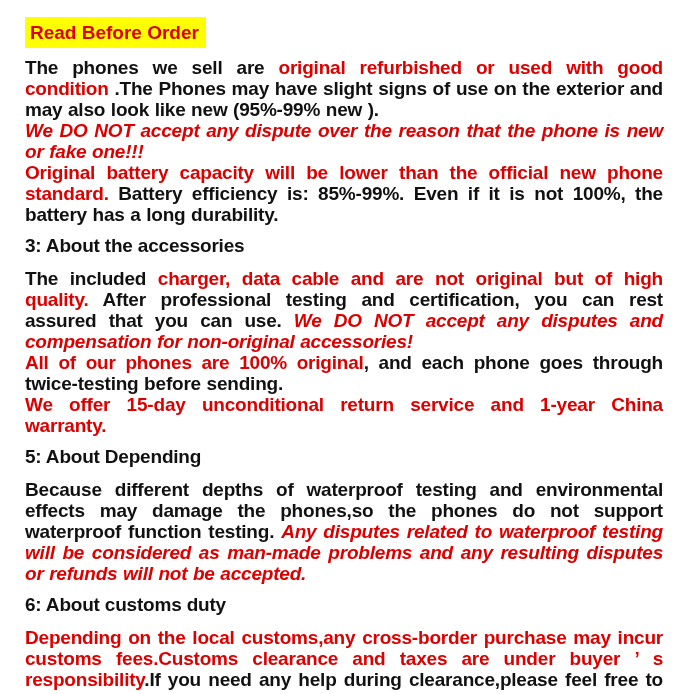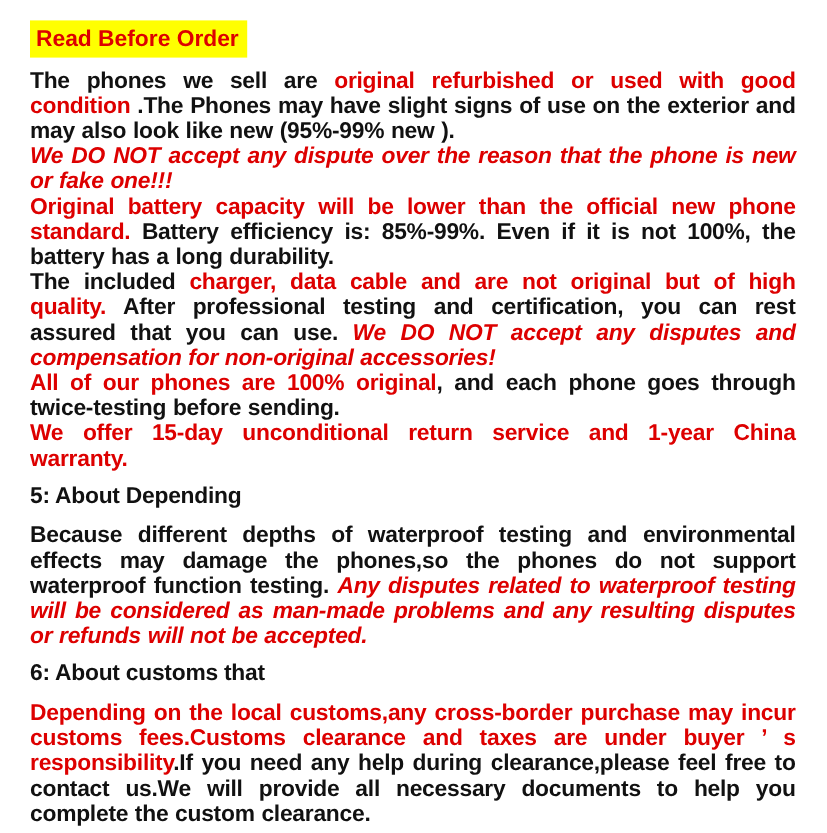--- a/index.html
+++ b/index.html
@@ -60,28 +60,29 @@
   <div class="doc-title">Read Before Order</div>
   <div>
       <section>
         <p class="paragraph"><span class="seg-black">The phones we sell are </span><span class="seg-red">original refurbished or used with good condition </span><span class="seg-black">.The Phones may have slight signs of use on the exterior and may also look like new (95%-99% new ).</span></p>
         <p class="paragraph"><span class="seg-red-italic">We DO NOT accept any dispute over the reason that the phone is new or fake one!!!</span></p>
       </section>
       <section>
         <p class="paragraph"><span class="seg-red">Original battery capacity will be lower than the official new phone standard.</span><span class="seg-black"> Battery efficiency is: 85%-99%. Even if it is not 100%, the battery has a long durability.</span></p>
       </section>
       <section>
+        <h2 class="section-heading">3: About the accessories</h2>
         <p class="paragraph"><span class="seg-black">The included </span><span class="seg-red">charger, data cable and are not original but of high quality.</span><span class="seg-black"> After professional testing and certification, you can rest assured that you can use. </span><span class="seg-red-italic">We DO NOT accept any disputes and compensation for non-original accessories!</span></p>
       </section>
       <section>
         <p class="paragraph"><span class="seg-red">All of our phones are 100% original</span><span class="seg-black">, and each phone goes through twice-testing before sending.</span></p>
         <p class="paragraph"><span class="seg-red">We offer 15-day unconditional return service and 1-year China warranty.</span></p>
       </section>
       <section>
         <h2 class="section-heading">5: About Depending</h2>
         <p class="paragraph"><span class="seg-black">Because different depths of waterproof testing and environmental effects may damage the phones,so the phones do not support waterproof function testing. </span><span class="seg-red-italic">Any disputes related to waterproof testing will be considered as man-made problems and any resulting disputes or refunds will not be accepted.</span></p>
       </section>
       <section>
-        <h2 class="section-heading">6: About customs that</h2>
+        <h2 class="section-heading">6: About customs duty</h2>
         <p class="paragraph"><span class="seg-red">Depending on the local customs,any cross-border purchase may incur customs fees.Customs clearance and taxes are under buyer ’ s responsibility</span><span class="seg-black">.If you need any help during clearance,please feel free to contact us.We will provide all necessary documents to help you complete the custom clearance.</span></p>
       </section>
     </div>
 </div>
 
 </body></html>

